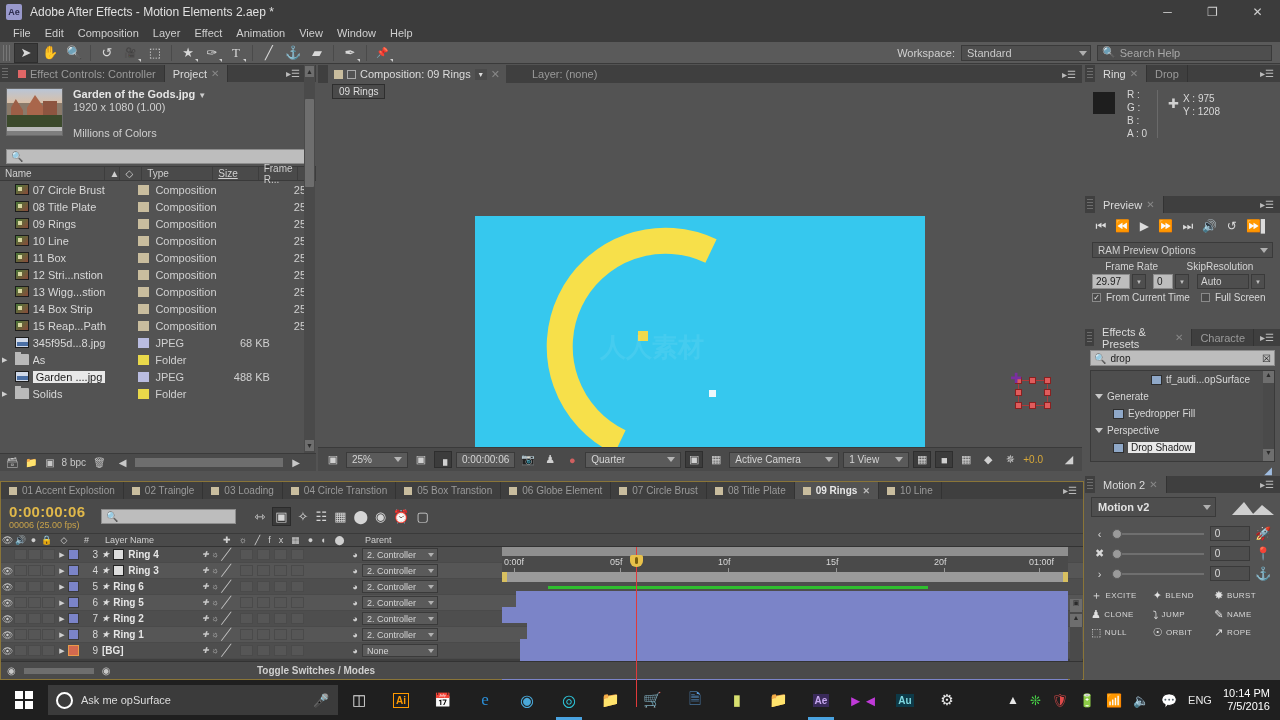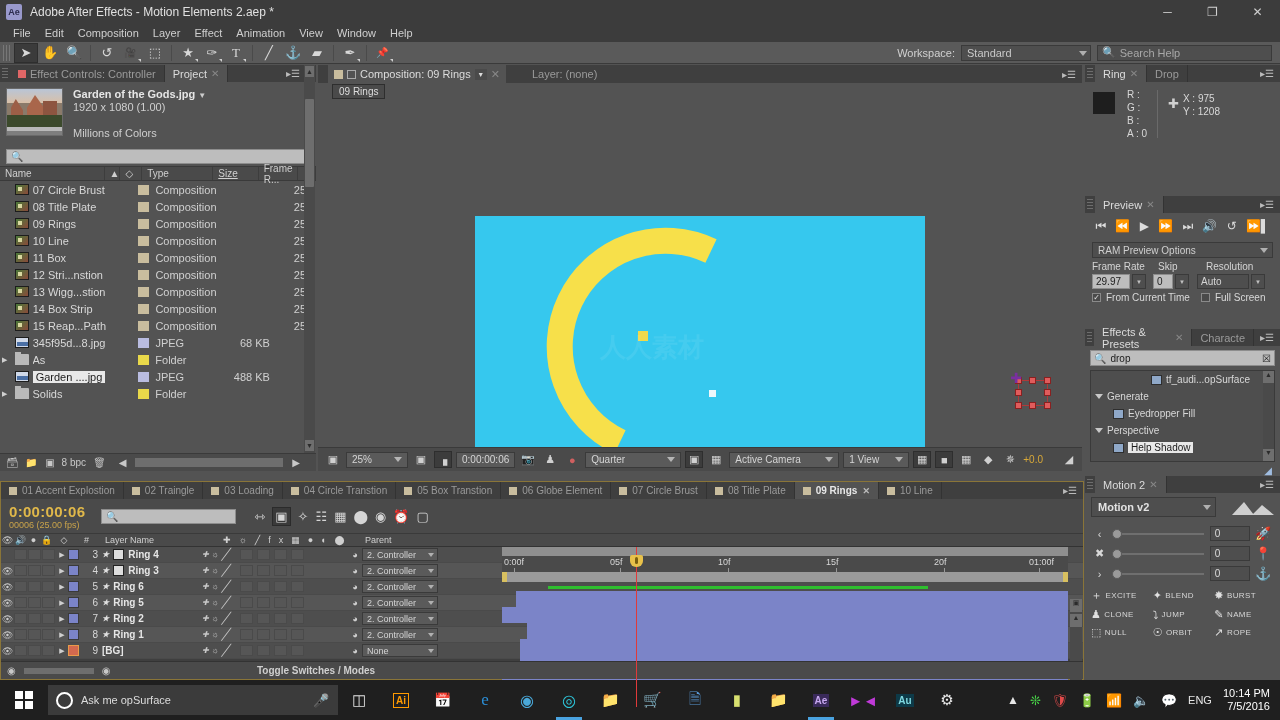--- a/index.html
+++ b/index.html
@@ -142,21 +142,21 @@
   .xy-col { font-size:10px; line-height:13px; color:#d8d8d8; margin-top:4px; }
   .plus { color:#d0d0d0; font-size:13px; margin-right:4px; margin-top:8px; }
   #preview-panel { top:196px; height:130px; }
   .prev-btns { display:flex; justify-content:space-around; align-items:center; height:26px; padding:0 6px; }
   .pbtn { color:#dcdcdc; font-size:12px; }
   .prev-row { display:flex; align-items:center; margin:3px 7px; }
   .ram-sel { flex:1; height:16px; background:#4e4e4e;border:1px solid #3a3a3a; display:flex; align-items:center;
              padding-left:5px; font-size:10px; color:#cfcfcf; position:relative; }
   .ram-sel .sc { position:absolute;right:4px;top:5px;width:0;height:0;border-left:4px solid transparent;
                  border-right:4px solid transparent;border-top:5px solid #b0b0b0; }
-  .prev-labels { display:flex; margin:3px 7px 0 7px; font-size:10px; color:#d4d4d4; }
+  .prev-labels { display:flex; margin:3px 7px 0 7px; font-size:10px; color:#d4d4d4;text-align:right; }
   .fld { height:15px; background:#bdbdbd; border:1px solid #8d8d8d; color:#1c1c1c; font-size:10px;
          display:flex;align-items:center;padding-left:3px;text-align:center; }
   .mini-caret { width:14px;height:15px;background:#4e4e4e;border:1px solid #3a3a3a;display:flex;
                 align-items:center;justify-content:center;font-size:6px;color:#c0c0c0; }
   .chk { width:9px;height:9px;border:1px solid #8a8a8a;background:#4a4a4a; display:inline-flex;
          align-items:center;justify-content:center;font-size:8px;color:#e0e0e0; }
   #effects-panel { top:329px; height:144px; }
   .fx-search { margin:4px 5px; height:16px; background:#bdbdbd;border:1px solid #8d8d8d; display:flex;
                align-items:center; padding:0 3px; gap:4px; color:#1c1c1c; font-size:10px; }
   .fx-list { margin:0 5px; height:92px; background:#4e4e4e; border:1px solid #3a3a3a; position:relative; overflow:hidden; }
@@ -750,21 +750,21 @@
         <div class="fx-row" style="padding-left: 22px;">
           <i class="fx-ico"></i>
           <span class="fxname">Eyedropper Fill</span>
         </div>
         <div class="fx-row" style="padding-left: 4px;">
           <i class="tri"></i>
           <span class="fxname">Perspective</span>
         </div>
         <div class="fx-row sel" style="padding-left: 22px;">
           <i class="fx-ico"></i>
-          <span class="fxname">Help Shadow</span>
+          <span class="fxname">Drop Shadow</span>
         </div>
       </div>
     <div style="height:16px;display:flex;align-items:center;justify-content:flex-end;padding-right:8px">
       <span style="font-size:10px;color:#9fbce0">◢</span>
     </div>
   </div>
 
   <div class="rpanel" id="motion-panel">
     <div class="panel-tabs">
       <div class="pgrip"></div>

